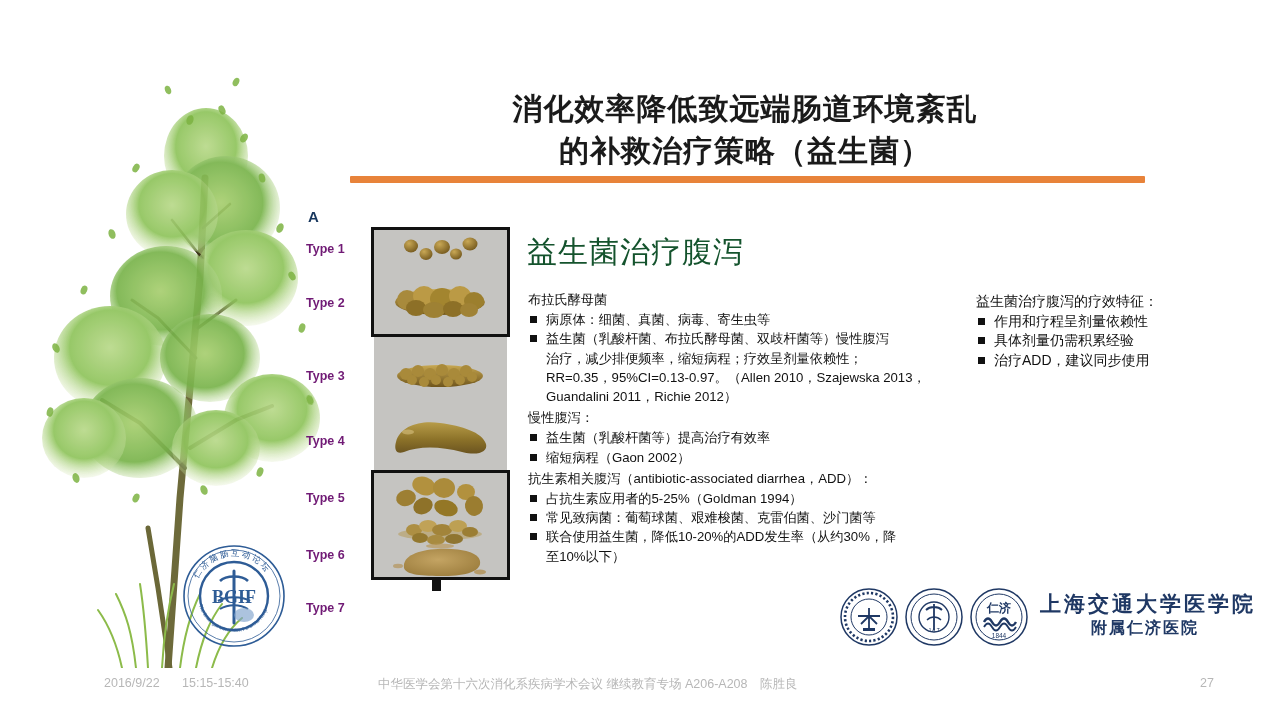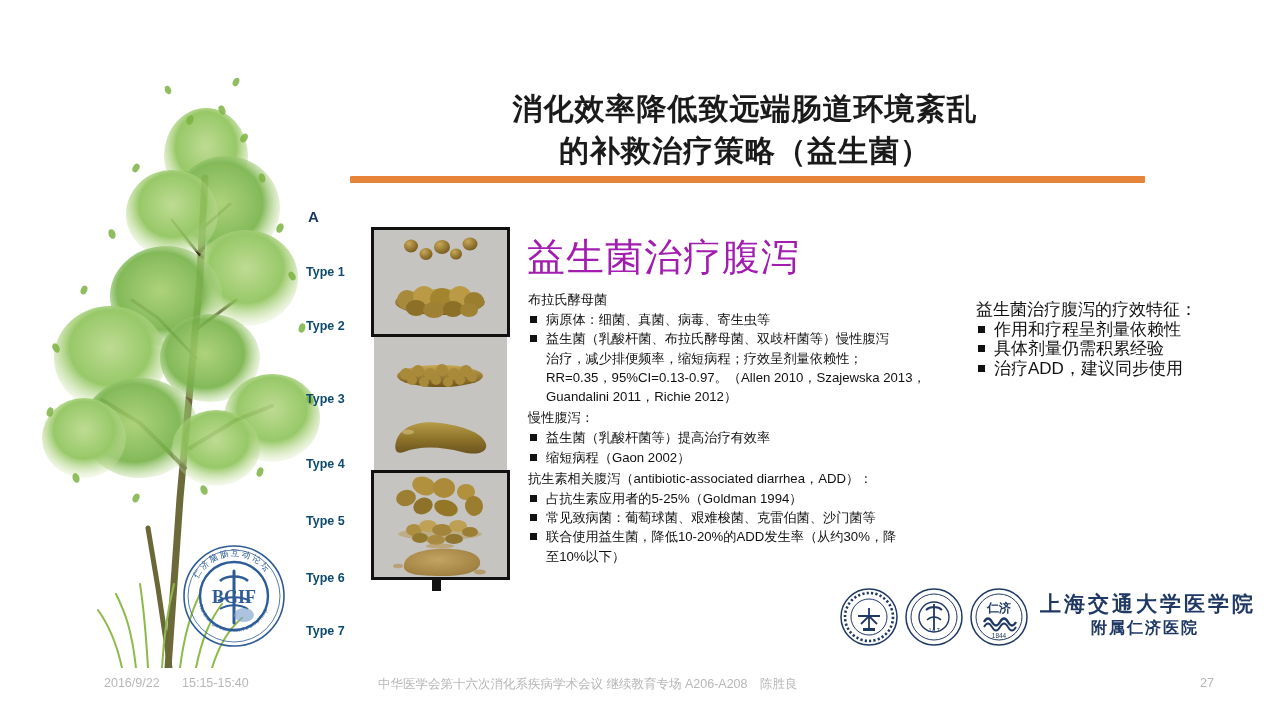--- a/index.html
+++ b/index.html
@@ -75,23 +75,22 @@
     top: 22px;
     width: 68px;
     height: 348px;
   }
   .bristol-label {
     position: absolute;
     left: 0;
     width: 68px;
     font-size: 12.5px;
     font-weight: bold;
-    color: #0c4a6e;
+    color: #701a75;
     white-space: nowrap;
-    margin-top: 23px;
   }
   .bristol-strip {
     position: absolute;
     left: 68px;
     top: 22px;
     width: 133px;
     height: 348px;
     background: #C5C4C1;
   }
   .bristol-box {
@@ -112,41 +111,41 @@
     height: 13px;
     background: #111;
   }
 
   
   .body-heading {
     position: absolute;
     left: 527px;
     top: 232px;
     font-family: "DejaVu Serif", "Liberation Serif", serif;
-    font-size: 38px;
-    color: #a21caf;
+    font-size: 30px;
+    color: #14532d;
     letter-spacing: 1px;
   }
 
   
   .col-left {
     position: absolute;
     left: 528px;
     top: 290px;
     width: 432px;
     font-size: 13.2px;
     line-height: 19.2px;
     color: #111;
   }
   .col-right {
     position: absolute;
     left: 976px;
-    top: 300px;
+    top: 292px;
     width: 280px;
-    font-size: 17px;
+    font-size: 14px;
     line-height: 19.2px;
     color: #111;
   }
   .sec-head {
     margin: 0 0 1px 0;
     white-space: nowrap;
   }
   .blist { margin: 0 0 2px 0; padding: 0; list-style: none; }
   .blist li {
     position: relative;

